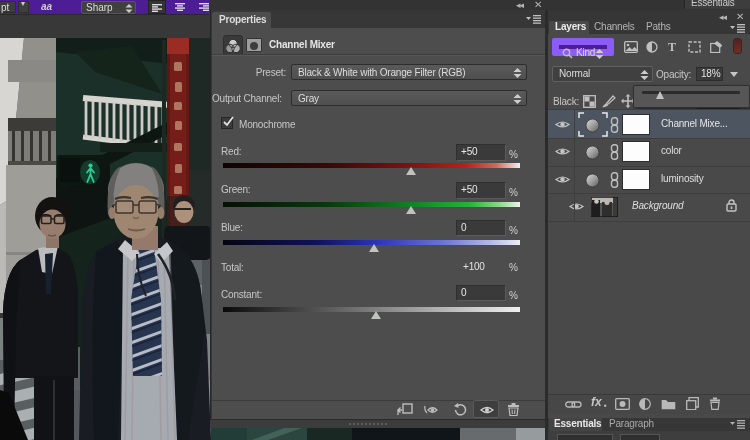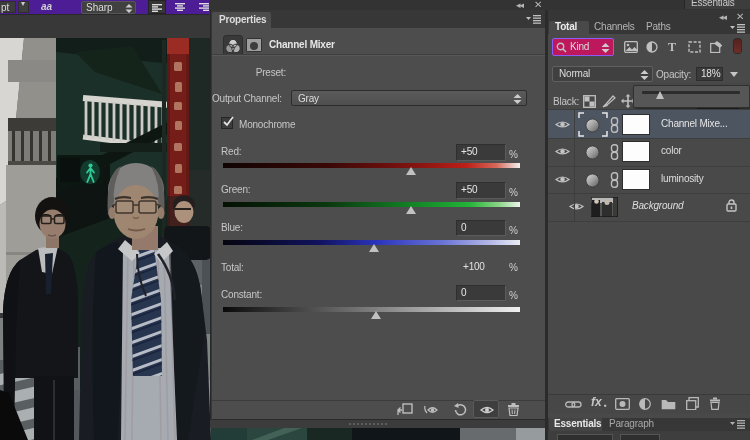--- a/index.html
+++ b/index.html
@@ -287,20 +287,27 @@
       </svg>
     </div>
     <div class="abs" style="left:34px;top:10px;width:16px;height:14px;background:#9e9e9e;border:1px solid #333;border-radius:1px">
       <div style="position:absolute;left:3px;top:2.5px;width:8px;height:8px;border-radius:50%;background:#3d3d3d"></div>
     </div>
     <span class="abs" style="left:57px;top:11px;font-size:10px;letter-spacing:-0.2px;font-weight:bold;color:#e6e6e6">Channel Mixer</span>
     <div class="abs" style="left:0;top:26px;width:334px;height:1px;background:#3e3e3e"></div>
     <div class="abs" style="left:0;top:27px;width:334px;height:1px;background:#585858"></div>
 
     <div class="lab" style="left:0;top:39px;width:74px;text-align:right">Preset:</div>
+    <div class="dd" style="left:79px;top:36px;width:236px;height:16px">
+      <span style="position:absolute;left:6px;top:1px">Black &amp; White with Orange Filter (RGB)</span>
+      <svg style="position:absolute;right:4px;top:3px" width="9" height="10">
+            <path d="M4.5 0 L8.5 4 H0.5 Z" fill="#ccc"></path>
+            <path d="M0.5 6 H8.5 L4.5 10 Z" fill="#ccc"></path>
+          </svg>
+    </div>
 
     <div class="lab" style="left:0;top:65px;width:74px;text-align:left">Output Channel:</div>
     <div class="dd" style="left:79px;top:62px;width:236px;height:16px">
       <span style="position:absolute;left:6px;top:1px">Gray</span>
       <svg style="position:absolute;right:4px;top:3px" width="9" height="10">
             <path d="M4.5 0 L8.5 4 H0.5 Z" fill="#ccc"></path>
             <path d="M0.5 6 H8.5 L4.5 10 Z" fill="#ccc"></path>
           </svg>
     </div>
 
@@ -386,35 +393,35 @@
 
 <div class="abs" style="left:545px;top:10px;width:3px;height:430px;background:#2b2b2b"></div>
 
 <div class="abs" style="left:548px;top:10px;width:202px;height:430px;background:#494949">
 
   <div class="abs" style="left:0;top:0;width:202px;height:24px;background:#363636"></div>
   <span class="abs" style="left:171px;top:2px;font-size:9px;color:#b5b5b5;letter-spacing:-1px">◂◂</span>
   <span class="abs" style="left:188px;top:1px;font-size:10px;color:#b5b5b5">✕</span>
 
   <div class="abs" style="left:1px;top:11px;width:40px;height:13px;background:#494949;border-radius:2px 2px 0 0">
-        <span style="position:absolute;left:6px;top:0px;font-size:10px;letter-spacing:-0.2px;font-weight:bold;color:#ececec">Total</span>
+        <span style="position:absolute;left:6px;top:0px;font-size:10px;letter-spacing:-0.2px;font-weight:bold;color:#ececec">Layers</span>
       </div>
   <span class="abs" style="left:46px;top:11px;font-size:10px;letter-spacing:-0.2px;color:#b4b4b4">Channels</span>
   <span class="abs" style="left:98px;top:11px;font-size:10px;letter-spacing:-0.2px;color:#b4b4b4">Paths</span>
   <svg class="abs" style="right:5px;top:14px" width="15" height="9">
         <path d="M0 2 L5 2 L2.5 5 Z" fill="#c0c0c0"></path>
         <g fill="#c0c0c0">
           <rect x="7" y="0" width="8" height="1.3"></rect>
           <rect x="7" y="2.5" width="8" height="1.3"></rect>
           <rect x="7" y="5" width="8" height="1.3"></rect>
           <rect x="7" y="7.5" width="8" height="1.3"></rect>
         </g>
       </svg>
 
-  <div class="abs" style="left:4px;top:28px;width:62px;height:18px;background:#be185d;border:1px solid #8b5cf6;border-radius:2px">
+  <div class="abs" style="left:4px;top:28px;width:62px;height:18px;background:#4c1d95;border:7px solid #8b5cf6;border-radius:2px">
     <svg style="position:absolute;left:3px;top:3px" width="11" height="11">
           <circle cx="4.5" cy="4.5" r="3.2" fill="none" stroke="#c0c0c0" stroke-width="1.4"></circle>
           <line x1="7" y1="7" x2="10" y2="10" stroke="#c0c0c0" stroke-width="1.6"></line>
         </svg>
     <span style="position:absolute;left:17px;top:2px;font-size:10px;letter-spacing:-0.2px;color:#dcdcdc">Kind</span>
     <svg style="position:absolute;right:3px;top:4px" width="9" height="10">
           <path d="M4.5 0 L8.5 4 H0.5 Z" fill="#ccc"></path>
           <path d="M0.5 6 H8.5 L4.5 10 Z" fill="#ccc"></path>
         </svg>
   </div>

